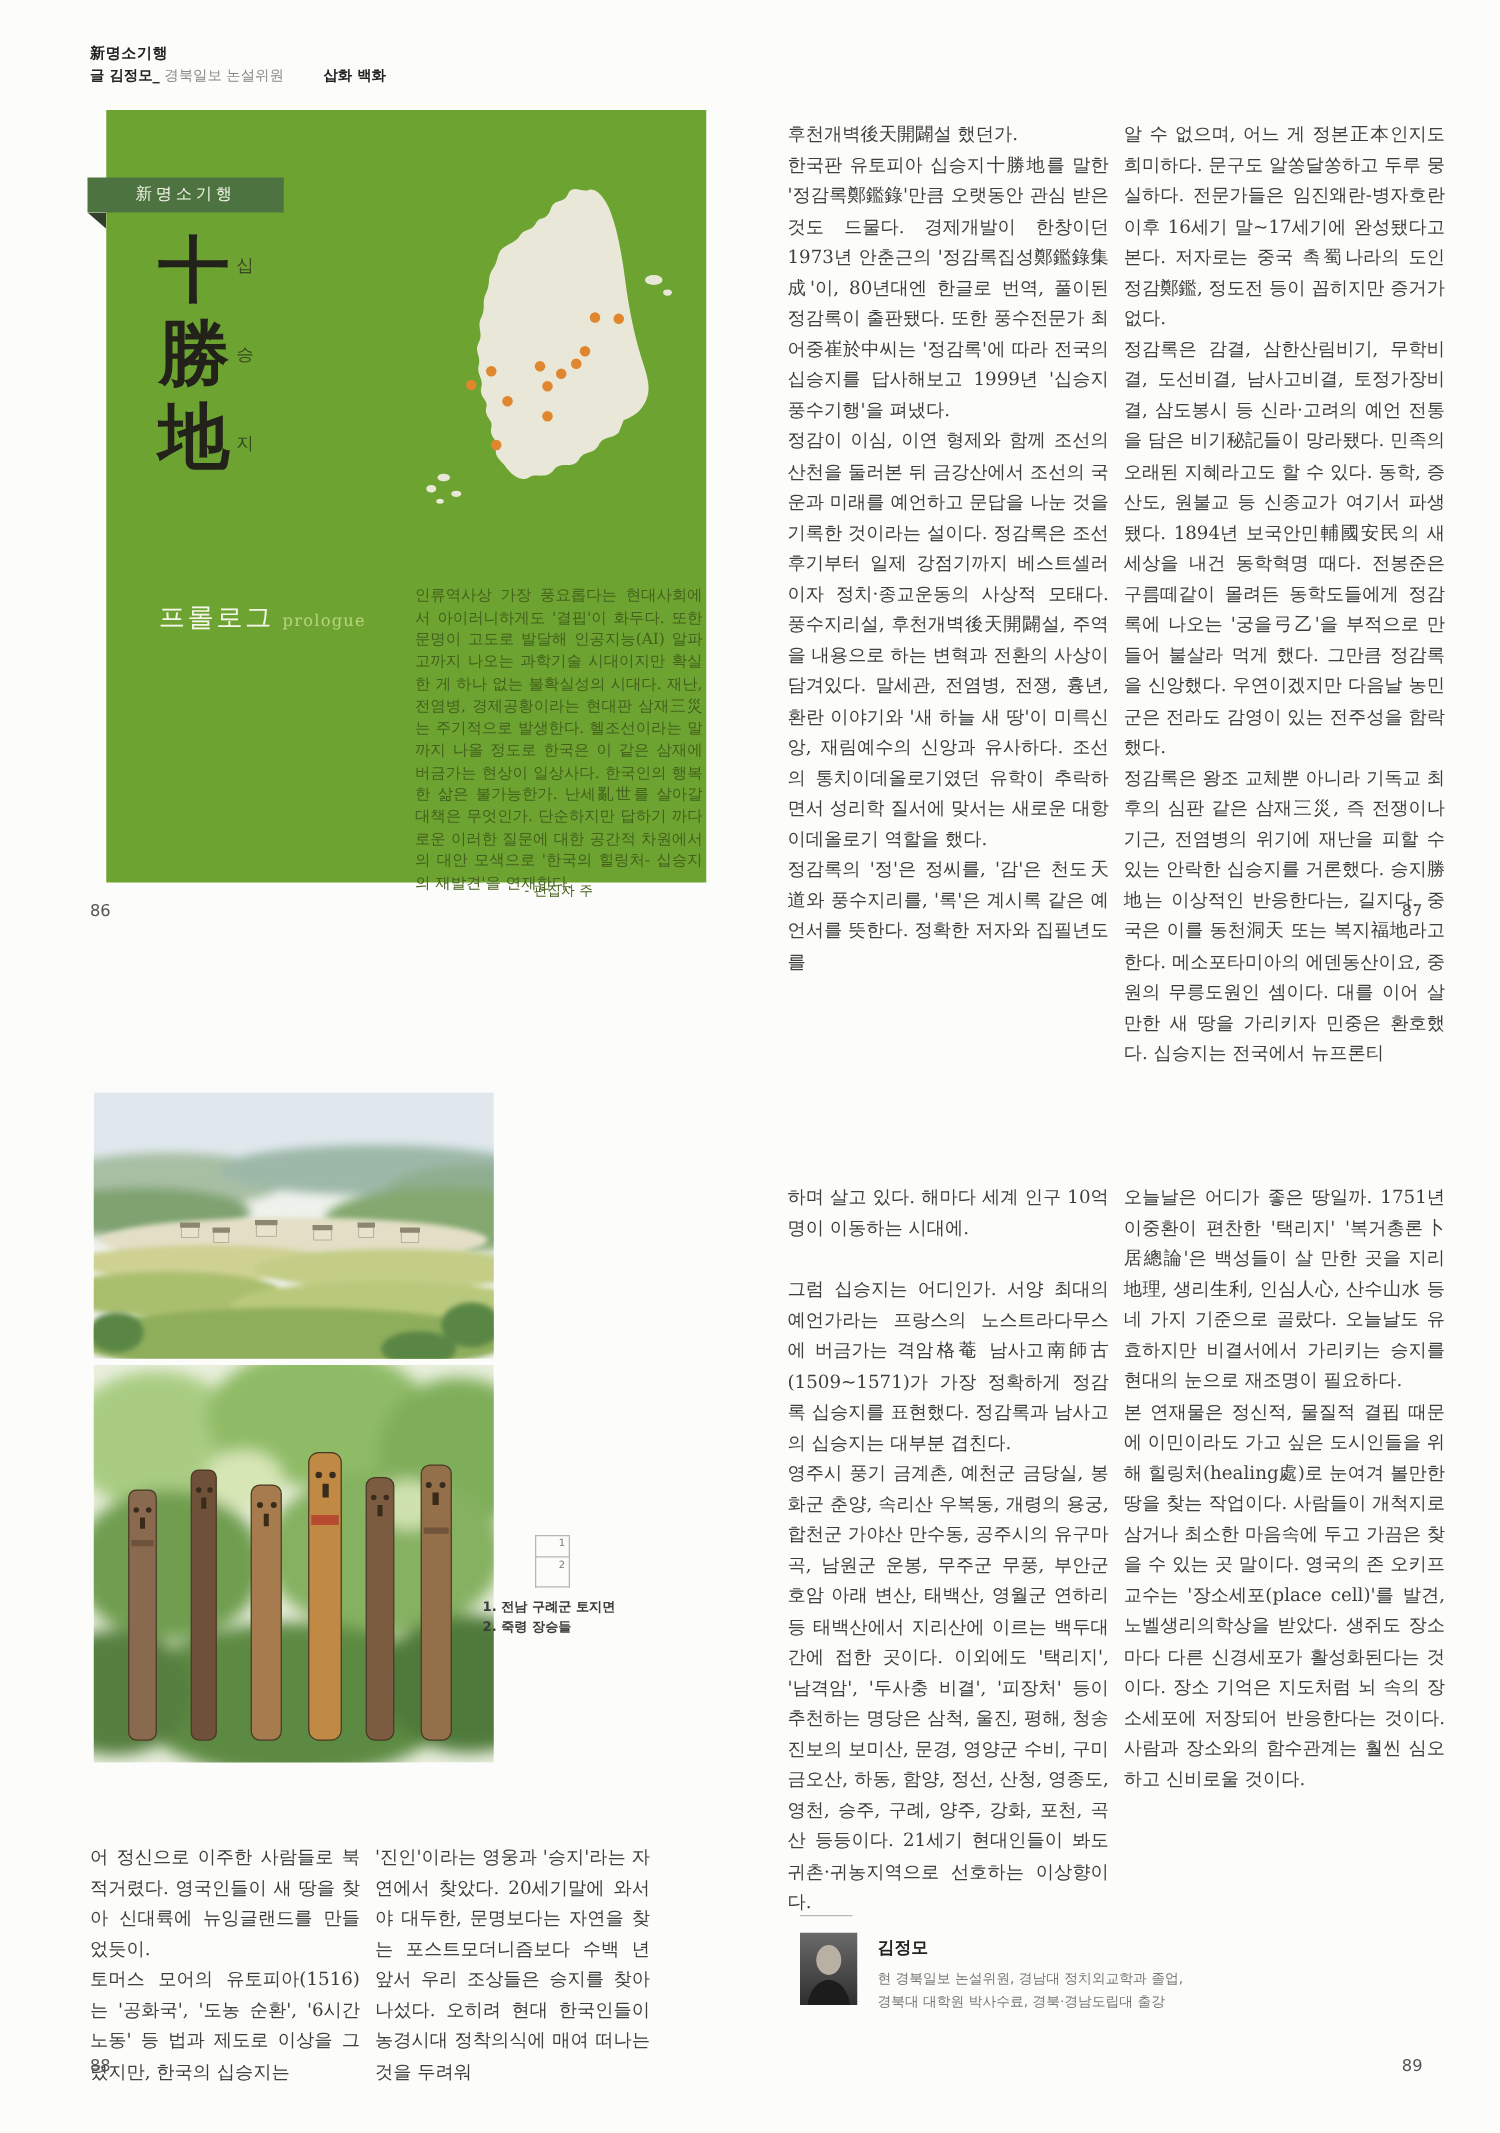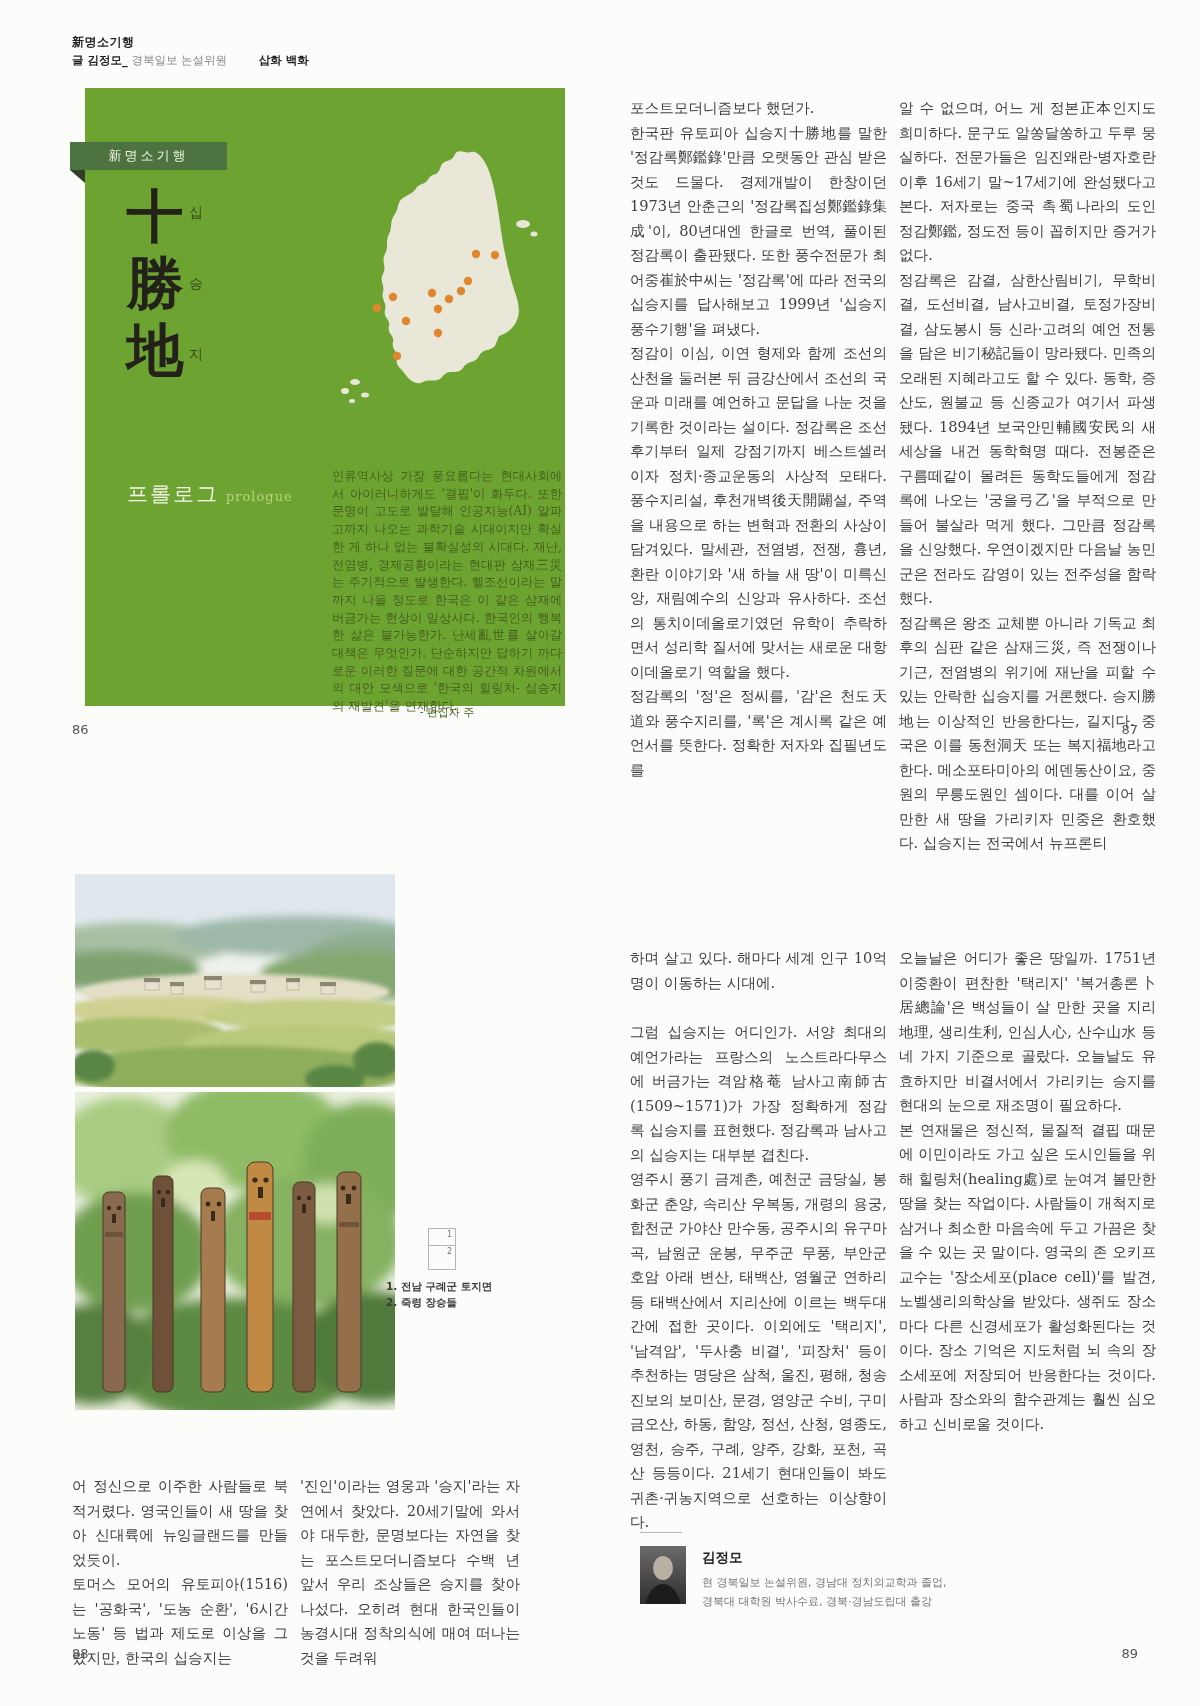--- a/index.html
+++ b/index.html
@@ -131,21 +131,21 @@
     <span>프롤로그</span><span class="en">prologue</span>
   </div>
   <div class="prologue-text">인류역사상 가장 풍요롭다는 현대사회에서 아이러니하게도 '결핍'이 화두다. 또한 문명이 고도로 발달해 인공지능(AI) 알파고까지 나오는 과학기술 시대이지만 확실한 게 하나 없는 불확실성의 시대다. 재난, 전염병, 경제공황이라는 현대판 삼재三災는 주기적으로 발생한다. 헬조선이라는 말까지 나올 정도로 한국은 이 같은 삼재에 버금가는 현상이 일상사다. 한국인의 행복한 삶은 불가능한가. 난세亂世를 살아갈 대책은 무엇인가. 단순하지만 답하기 까다로운 이러한 질문에 대한 공간적 차원에서의 대안 모색으로 '한국의 힐링처- 십승지의 재발견'을 연재한다.</div>
   <div class="editor-note">- 편집자 주</div>
 </div>
 
 <div class="abs pagenum pn86">86</div>
 <div class="abs pagenum pn87">87</div>
 
 <div class="abs col c87-1">
-  <p>포스트모더니즘보다 했던가.</p>
+  <p>후천개벽後天開闢설 했던가.</p>
   <p>한국판 유토피아 십승지十勝地를 말한 '정감록鄭鑑錄'만큼 오랫동안 관심 받은 것도 드물다. 경제개발이 한창이던 1973년 안춘근의 '정감록집성鄭鑑錄集成'이, 80년대엔 한글로 번역, 풀이된 정감록이 출판됐다. 또한 풍수전문가 최어중崔於中씨는 '정감록'에 따라 전국의 십승지를 답사해보고 1999년 '십승지 풍수기행'을 펴냈다.</p>
   <p>정감이 이심, 이연 형제와 함께 조선의 산천을 둘러본 뒤 금강산에서 조선의 국운과 미래를 예언하고 문답을 나눈 것을 기록한 것이라는 설이다. 정감록은 조선 후기부터 일제 강점기까지 베스트셀러이자 정치·종교운동의 사상적 모태다. 풍수지리설, 후천개벽後天開闢설, 주역을 내용으로 하는 변혁과 전환의 사상이 담겨있다. 말세관, 전염병, 전쟁, 흉년, 환란 이야기와 '새 하늘 새 땅'이 미륵신앙, 재림예수의 신앙과 유사하다. 조선의 통치이데올로기였던 유학이 추락하면서 성리학 질서에 맞서는 새로운 대항이데올로기 역할을 했다.</p>
   <p>정감록의 '정'은 정씨를, '감'은 천도天道와 풍수지리를, '록'은 계시록 같은 예언서를 뜻한다. 정확한 저자와 집필년도를</p>
 </div>
 <div class="abs col c87-2">
   <p>알 수 없으며, 어느 게 정본正本인지도 희미하다. 문구도 알쏭달쏭하고 두루 뭉실하다. 전문가들은 임진왜란-병자호란 이후 16세기 말~17세기에 완성됐다고 본다. 저자로는 중국 촉蜀나라의 도인 정감鄭鑑, 정도전 등이 꼽히지만 증거가 없다.</p>
   <p>정감록은 감결, 삼한산림비기, 무학비결, 도선비결, 남사고비결, 토정가장비결, 삼도봉시 등 신라·고려의 예언 전통을 담은 비기秘記들이 망라됐다. 민족의 오래된 지혜라고도 할 수 있다. 동학, 증산도, 원불교 등 신종교가 여기서 파생됐다. 1894년 보국안민輔國安民의 새 세상을 내건 동학혁명 때다. 전봉준은 구름떼같이 몰려든 동학도들에게 정감록에 나오는 '궁을弓乙'을 부적으로 만들어 불살라 먹게 했다. 그만큼 정감록을 신앙했다. 우연이겠지만 다음날 농민군은 전라도 감영이 있는 전주성을 함락했다.</p>
   <p>정감록은 왕조 교체뿐 아니라 기독교 최후의 심판 같은 삼재三災, 즉 전쟁이나 기근, 전염병의 위기에 재난을 피할 수 있는 안락한 십승지를 거론했다. 승지勝地는 이상적인 반응한다는, 길지다. 중국은 이를 동천洞天 또는 복지福地라고 한다. 메소포타미아의 에덴동산이요, 중원의 무릉도원인 셈이다. 대를 이어 살만한 새 땅을 가리키자 민중은 환호했다. 십승지는 전국에서 뉴프론티</p>
 </div>
 

